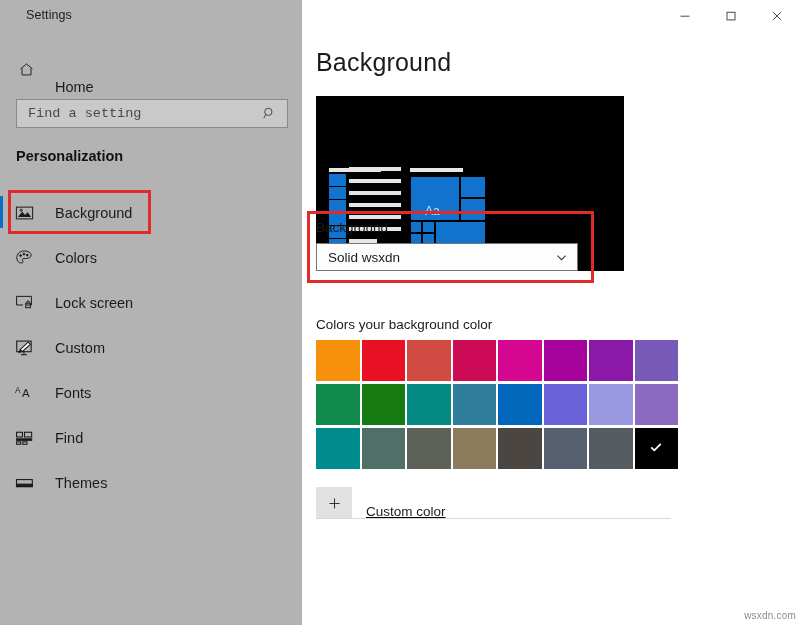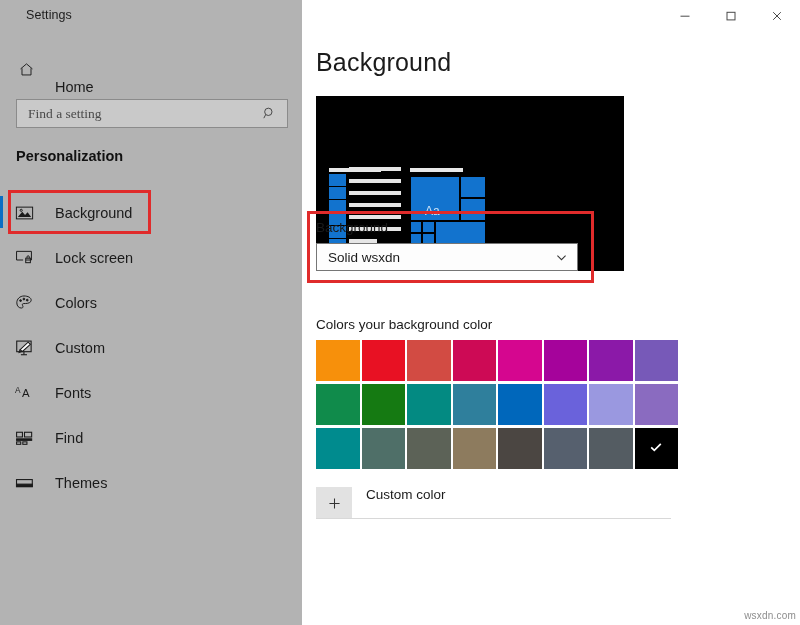--- a/index.html
+++ b/index.html
@@ -77,21 +77,21 @@
     background: #c9c9c9;
     border: 1px solid #8b8b8b;
     box-sizing: border-box;
     display: flex;
     align-items: center;
   }
   .search-input {
     border: 0;
     background: transparent;
     outline: none;
-    font-family: Liberation Serif, serif;
+    font-family: Liberation Mono, monospace;
     font-size: 13.5px;
     color: #3a3a3a;
     padding-left: 11px;
     width: 226px;
     height: 25px;
   }
   .search-input::placeholder { color: #4a4a4a; opacity: 1; }
   .search-icon {
     width: 26px;
     display: flex;
@@ -331,21 +331,22 @@
     display: none;
   }
   .swatch.selected .check { display: block; }
 
   .custom-row {
     position: absolute;
     left: 14px;
     top: 487px;
     width: 353px;
     display: flex;
-    align-items: flex-start;
+    align-items: flex-end;
+    text-decoration: underline;
   }
   .custom-plus {
     width: 36px;
     height: 32px;
     background: #e2e2e2;
     display: flex;
     align-items: center;
     justify-content: center;
     color: #333;
   }
@@ -414,41 +415,41 @@
             <path d="M3.3 13.6 L8.4 7.6 L11.6 11.2 L14.6 8.2 L18.7 13.6 Z" fill="#1b1b1b" stroke="none"></path>
             <circle cx="7.2" cy="5.9" r="1.25"></circle>
           </svg>
         </span>
         <span class="nav-label">Background</span>
       </div>
 
       <div class="nav-item">
         <span class="accent"></span>
         <span class="nav-icon">
+          <svg width="18" height="18" viewBox="0 0 20 20" fill="none" stroke="#1b1b1b" stroke-width="1.1">
+            <path d="M10 2.2 C5.4 2.2 2 5.5 2 9.8 C2 13.6 4.6 15.6 7 15.6 C8.4 15.6 8.9 14.9 8.9 14.1 C8.9 13.1 8.1 12.8 8.1 11.9 C8.1 11.1 8.8 10.6 9.7 10.6 L11.6 10.6 C15 10.6 18 9.2 18 6.9 C18 4.1 14.5 2.2 10 2.2 Z"></path>
+            <circle cx="6.2" cy="7.3" r="1" fill="#1b1b1b"></circle>
+            <circle cx="9.9" cy="5.6" r="1" fill="#1b1b1b"></circle>
+            <circle cx="13.6" cy="6.8" r="1" fill="#1b1b1b"></circle>
+          </svg>
+        </span>
+        <span class="nav-label">Colors</span>
+      </div>
+
+      <div class="nav-item">
+        <span class="accent"></span>
+        <span class="nav-icon">
           <svg width="19" height="17" viewBox="0 0 22 19" fill="none" stroke="#1b1b1b" stroke-width="1.15">
             <path d="M1.8 2.4 H19 V12.4 H12.6"></path>
             <path d="M1.8 2.4 V12.4 H9.4"></path>
             <rect x="12.4" y="10.3" width="5.4" height="5.2"></rect>
             <path d="M13.9 10.3 V8.8 a1.3 1.3 0 0 1 2.6 0 V10.3"></path>
           </svg>
         </span>
         <span class="nav-label">Lock screen</span>
-      </div>
-
-      <div class="nav-item">
-        <span class="accent"></span>
-        <span class="nav-icon">
-          <svg width="18" height="18" viewBox="0 0 20 20" fill="none" stroke="#1b1b1b" stroke-width="1.1">
-            <path d="M10 2.2 C5.4 2.2 2 5.5 2 9.8 C2 13.6 4.6 15.6 7 15.6 C8.4 15.6 8.9 14.9 8.9 14.1 C8.9 13.1 8.1 12.8 8.1 11.9 C8.1 11.1 8.8 10.6 9.7 10.6 L11.6 10.6 C15 10.6 18 9.2 18 6.9 C18 4.1 14.5 2.2 10 2.2 Z"></path>
-            <circle cx="6.2" cy="7.3" r="1" fill="#1b1b1b"></circle>
-            <circle cx="9.9" cy="5.6" r="1" fill="#1b1b1b"></circle>
-            <circle cx="13.6" cy="6.8" r="1" fill="#1b1b1b"></circle>
-          </svg>
-        </span>
-        <span class="nav-label">Colors</span>
       </div>
 
       <div class="nav-item">
         <span class="accent"></span>
         <span class="nav-icon">
           <svg width="19" height="18" viewBox="0 0 20 19" fill="none" stroke="#1b1b1b" stroke-width="1.15">
             <rect x="1.8" y="2.2" width="15.2" height="11.2"></rect>
             <path d="M9.4 13.4 V16.4"></path>
             <path d="M6.2 16.6 H12.6"></path>
             <path d="M5.2 11.4 L13.8 3.4 L16.2 5.6 L7.8 13.2 Z" fill="#fff"></path>

